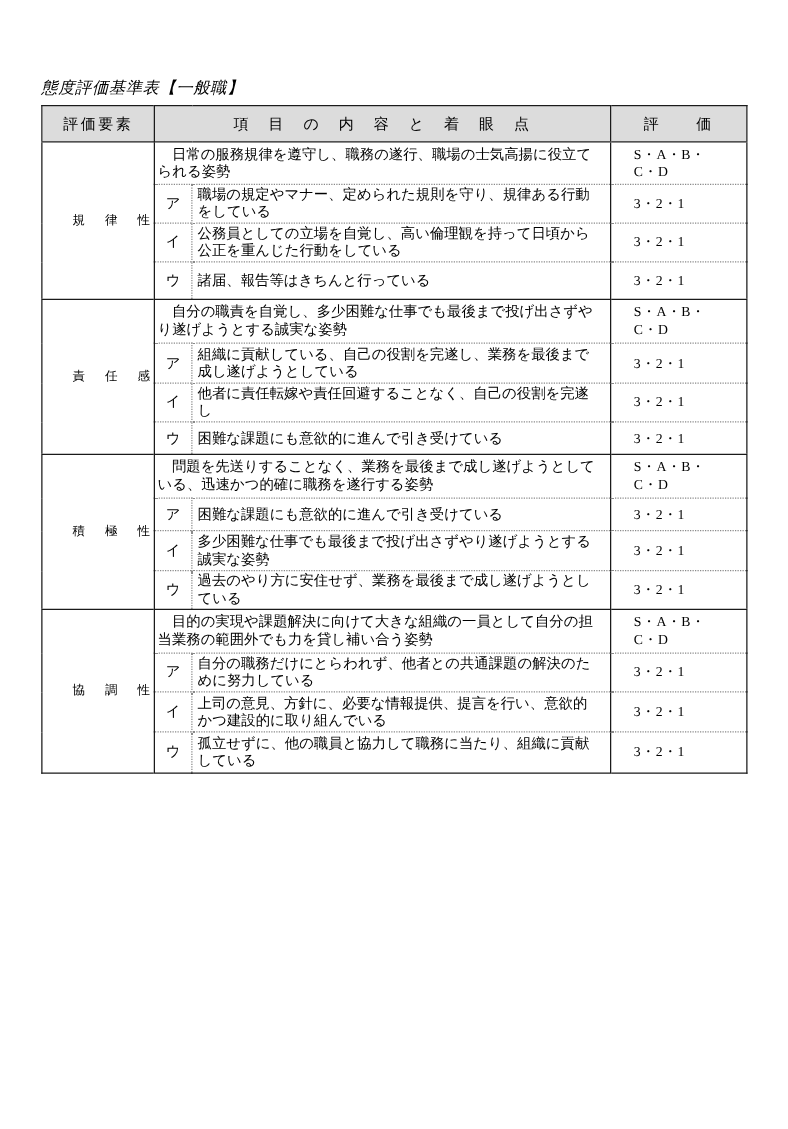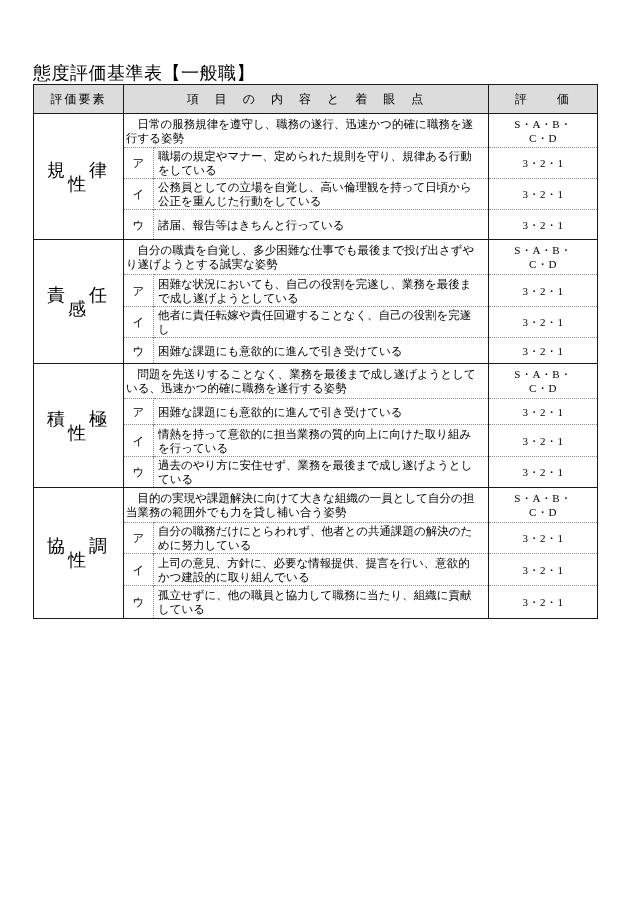--- a/index.html
+++ b/index.html
@@ -13,23 +13,24 @@
     height: 903px;
     background: #ffffff;
     font-family: "Liberation Serif", "DejaVu Serif", serif;
     color: #000000;
     overflow: hidden;
   }
   .doc-title {
     position: absolute;
     left: 33px;
     top: 61px;
-    font-size: 18px;
+    font-size: 13px;
     letter-spacing: 0.5px;
     white-space: nowrap;
+    font-style: italic;
   }
   table.eval-table {
     position: absolute;
     left: 33px;
     top: 84px;
     width: 564px;
     border-collapse: collapse;
     table-layout: fixed;
     border: 1.5px solid #1a1a1a;
     font-size: 11.5px;
@@ -51,38 +52,38 @@
     border-bottom: 1px solid #1a1a1a;
     text-align: center;
     font-size: 12px;
     letter-spacing: 2px;
     height: 26px;
   }
   th.h-element, td.cell-element { border-right: 1px solid #1a1a1a; }
   th.h-rating,  td.cell-rating  { border-left: 1px solid #1a1a1a; margin-top: 44px; }
 
   td.cell-element {
-    text-align: center;
-    font-size: 18px;
+    text-align: right;
+    font-size: 10px;
     letter-spacing: 3px;
   }
   td.cell-main {
     text-indent: 11.5px;
     padding: 1px 12px 1px 2px;
   }
   td.cell-letter {
     border-right: 1px dotted #8a8a8a;
     text-align: center;
     padding: 1px 2px;
   }
   td.cell-text {
     padding: 1px 7px 1px 4px;
   }
   td.cell-rating {
-    text-align: center;
+    text-align: left;
     font-size: 11px;
     letter-spacing: 0.5px;
     padding: 1px 18px;
   }
   
   tr.row-main td { border-top: 1px solid #1a1a1a; }
   
   tr.row-sub td { border-top: 1px dotted #8a8a8a; }
 
   
@@ -113,21 +114,21 @@
       <tr class="header-row rh28">
         <th class="h-element">評価要素</th>
         <th class="h-content" colspan="2">項　目　の　内　容　と　着　眼　点</th>
         <th class="h-rating">評　　価</th>
       </tr>
     </thead>
     <tbody>
 
       <tr class="row-main rh34">
         <td class="cell-element" rowspan="4">規　律　性</td>
-        <td class="cell-main" colspan="2">日常の服務規律を遵守し、職務の遂行、迅速かつ的確に職務を遂行する姿勢</td>
+        <td class="cell-main" colspan="2">日常の服務規律を遵守し、職務の遂行、職場の士気高揚に役立てられる姿勢</td>
         <td class="cell-rating">S・A・B・C・D</td>
       </tr>
       <tr class="row-sub rh27">
         <td class="cell-letter">ア</td>
         <td class="cell-text">職場の規定やマナー、定められた規則を守り、規律ある行動をしている</td>
         <td class="cell-rating">3・2・1</td>
       </tr>
       <tr class="row-sub rh30">
         <td class="cell-letter">イ</td>
         <td class="cell-text">公務員としての立場を自覚し、高い倫理観を持って日頃から公正を重んじた行動をしている</td>
@@ -139,21 +140,21 @@
         <td class="cell-rating">3・2・1</td>
       </tr>
 
       <tr class="row-main rh35">
         <td class="cell-element" rowspan="4">責　任　感</td>
         <td class="cell-main" colspan="2">自分の職責を自覚し、多少困難な仕事でも最後まで投げ出さずやり遂げようとする誠実な姿勢</td>
         <td class="cell-rating">S・A・B・C・D</td>
       </tr>
       <tr class="row-sub rh32">
         <td class="cell-letter">ア</td>
-        <td class="cell-text">困難な状況においても、自己の役割を完遂し、業務を最後まで成し遂げようとしている</td>
+        <td class="cell-text">組織に貢献している、自己の役割を完遂し、業務を最後まで成し遂げようとしている</td>
         <td class="cell-rating">3・2・1</td>
       </tr>
       <tr class="row-sub rh27">
         <td class="cell-letter">イ</td>
         <td class="cell-text">他者に責任転嫁や責任回避することなく、自己の役割を完遂し</td>
         <td class="cell-rating">3・2・1</td>
       </tr>
       <tr class="row-sub rh26">
         <td class="cell-letter">ウ</td>
         <td class="cell-text">困難な課題にも意欲的に進んで引き受けている</td>
@@ -165,21 +166,21 @@
         <td class="cell-main" colspan="2">問題を先送りすることなく、業務を最後まで成し遂げようとしている、迅速かつ的確に職務を遂行する姿勢</td>
         <td class="cell-rating">S・A・B・C・D</td>
       </tr>
       <tr class="row-sub rh26">
         <td class="cell-letter">ア</td>
         <td class="cell-text">困難な課題にも意欲的に進んで引き受けている</td>
         <td class="cell-rating">3・2・1</td>
       </tr>
       <tr class="row-sub rh32">
         <td class="cell-letter">イ</td>
-        <td class="cell-text">情熱を持って意欲的に担当業務の質的向上に向けた取り組みを行っている</td>
+        <td class="cell-text">多少困難な仕事でも最後まで投げ出さずやり遂げようとする誠実な姿勢</td>
         <td class="cell-rating">3・2・1</td>
       </tr>
       <tr class="row-sub rh31">
         <td class="cell-letter">ウ</td>
         <td class="cell-text">過去のやり方に安住せず、業務を最後まで成し遂げようとしている</td>
         <td class="cell-rating">3・2・1</td>
       </tr>
 
       <tr class="row-main rh35">
         <td class="cell-element" rowspan="4">協　調　性</td>

